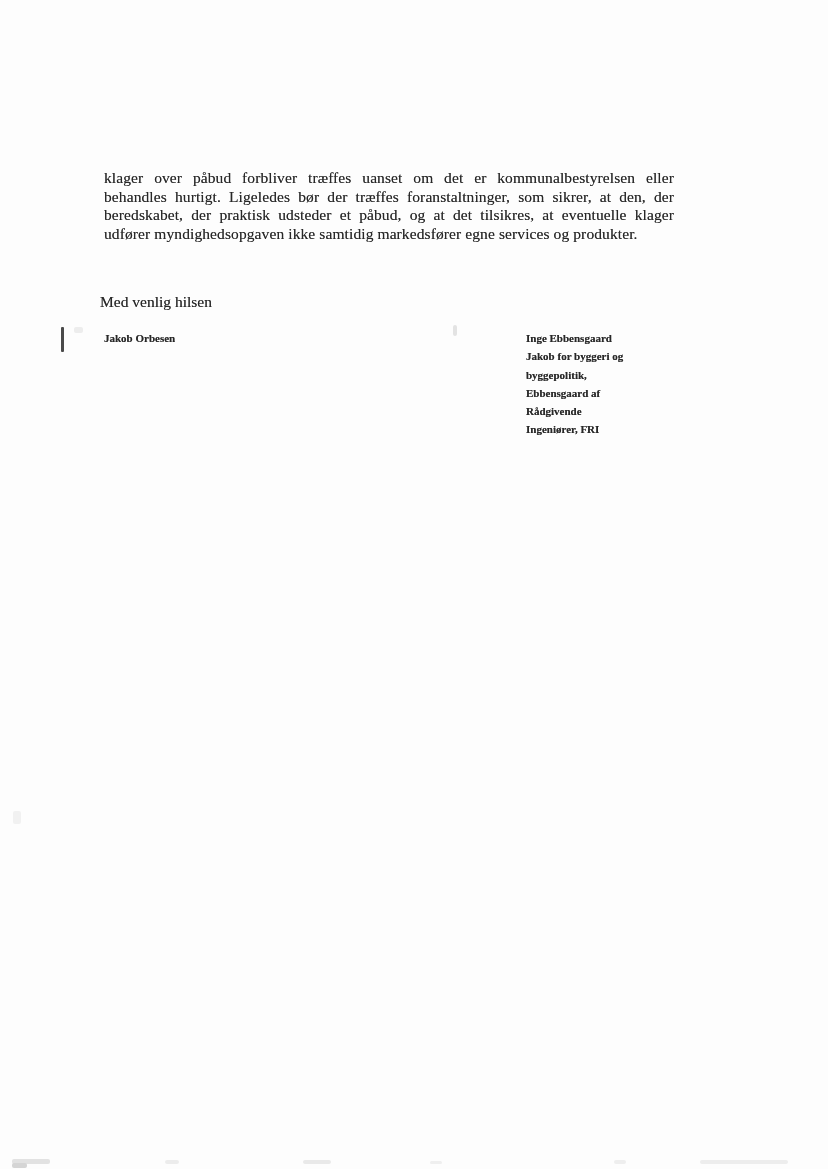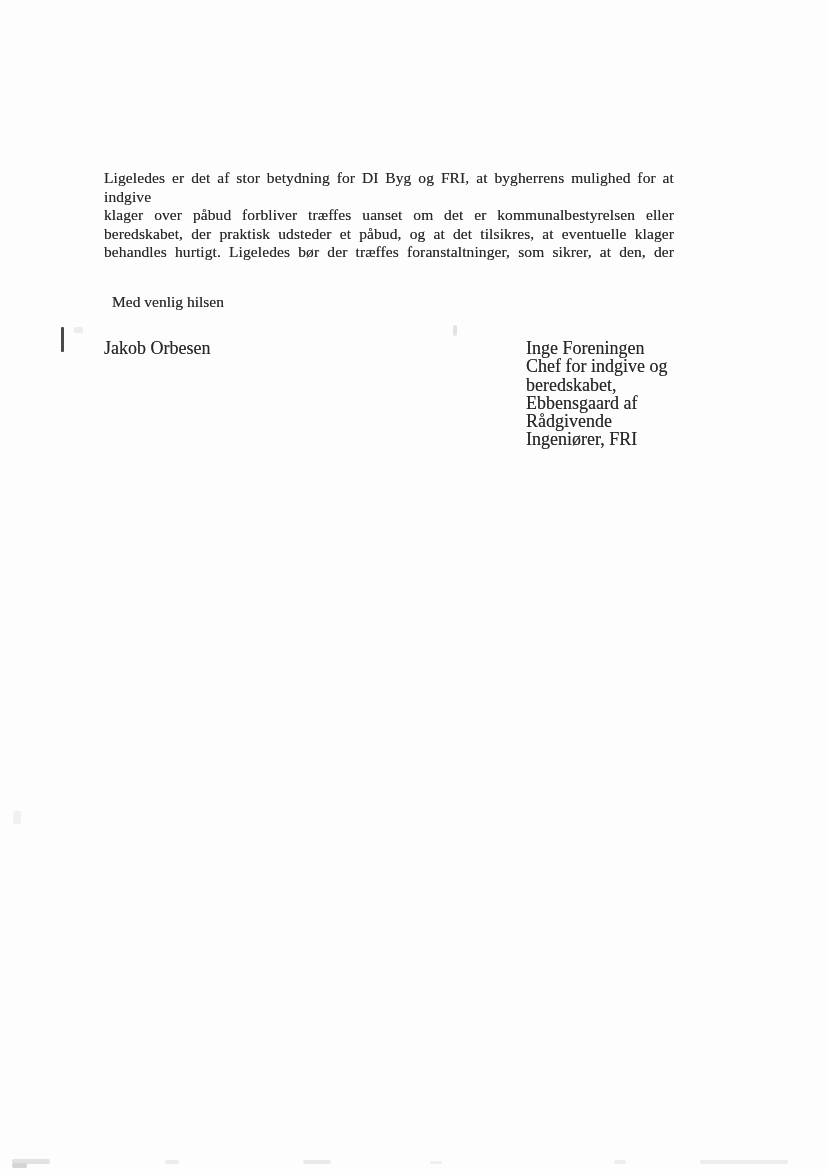--- a/index.html
+++ b/index.html
@@ -31,33 +31,34 @@
     white-space: normal;
   }
   .pline.just {
     text-align: justify;
     text-align-last: justify;
     text-justify: inter-word;
   }
   
   .closing {
     position: absolute;
-    left: 112px;
+    left: 100px;
     top: 293px;
     font-size: 15.5px;
     line-height: 18.6px;
     text-shadow: 0 0 0.4px rgba(20,20,20,0.55);
   }
   
   .sig-block {
     position: absolute;
-    top: 339px;
-    font-size: 18px;
+    top: 329px;
+    font-size: 11px;
     line-height: 18.3px;
     text-shadow: 0 0 0.4px rgba(20,20,20,0.55);
+    font-weight: bold;
   }
   .sig-left  { left: 104px; width: 260px; }
   .sig-right { left: 526px; width: 150px; }
   .sig-line { display: block; }
   
   .margin-mark {
     position: absolute;
     left: 61px;
     top: 327px;
     width: 2.5px;
@@ -81,38 +82,38 @@
   .sm-b4         { left: 430px; top: 1161px; width: 12px; height: 3px;  background: #efefef; }
   .sm-b5         { left: 614px; top: 1160px; width: 12px; height: 4px;  background: #eeeeee; }
   .sm-b6         { left: 700px; top: 1160px; width: 88px; height: 4px;  background: #ededed; }
 </style>
 </head>
 <body>
 
 <div class="page">
 
   <div class="paragraph">
-    <div class="pline just">Ligeledes er det af stor betydning for DI Byg og FRI, at bygherrens mulighed for at indgive</div>
     <div class="pline just">klager over påbud forbliver træffes uanset om det er kommunalbestyrelsen eller</div>
+    <div class="pline just">behandles hurtigt. Ligeledes bør der træffes foranstaltninger, som sikrer, at den, der</div>
     <div class="pline just">beredskabet, der praktisk udsteder et påbud, og at det tilsikres, at eventuelle klager</div>
-    <div class="pline just">behandles hurtigt. Ligeledes bør der træffes foranstaltninger, som sikrer, at den, der</div>
+    <div class="pline">udfører myndighedsopgaven ikke samtidig markedsfører egne services og produkter.</div>
   </div>
 
   <div class="closing">Med venlig hilsen</div>
 
   <div class="margin-mark"></div>
 
   <div class="sig-block sig-left">
     <span class="sig-line">Jakob Orbesen</span>
   </div>
 
   <div class="sig-block sig-right">
-    <span class="sig-line">Inge Foreningen</span>
-    <span class="sig-line">Chef for indgive og</span>
-    <span class="sig-line">beredskabet,</span>
+    <span class="sig-line">Inge Ebbensgaard</span>
+    <span class="sig-line">Jakob for byggeri og</span>
+    <span class="sig-line">byggepolitik,</span>
     <span class="sig-line">Ebbensgaard af</span>
     <span class="sig-line">Rådgivende</span>
     <span class="sig-line">Ingeniører, FRI</span>
   </div>
 
   <div class="smudge sm-near-bar"></div>
   <div class="smudge sm-center"></div>
   <div class="smudge sm-left-edge"></div>
   <div class="smudge sm-b1"></div>
   <div class="smudge sm-b1b"></div>

